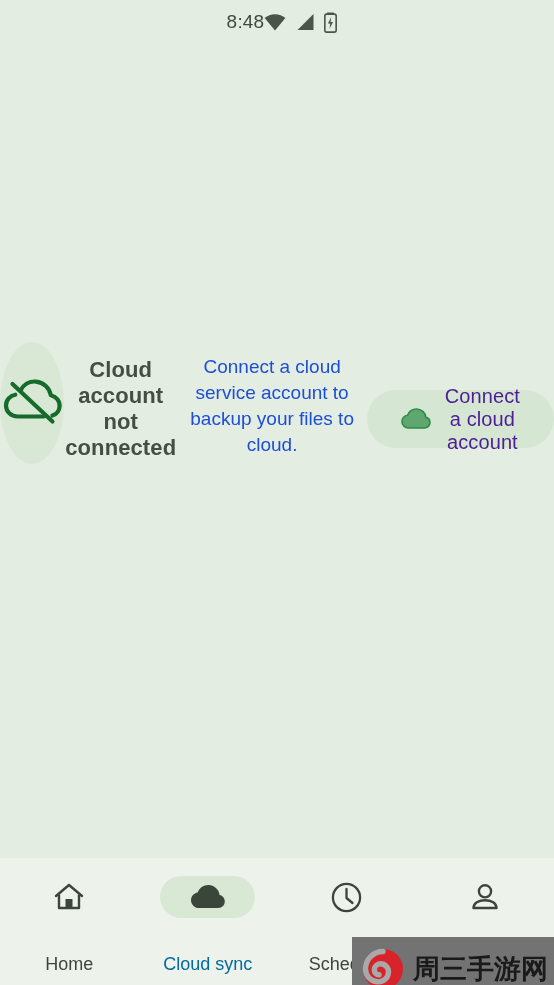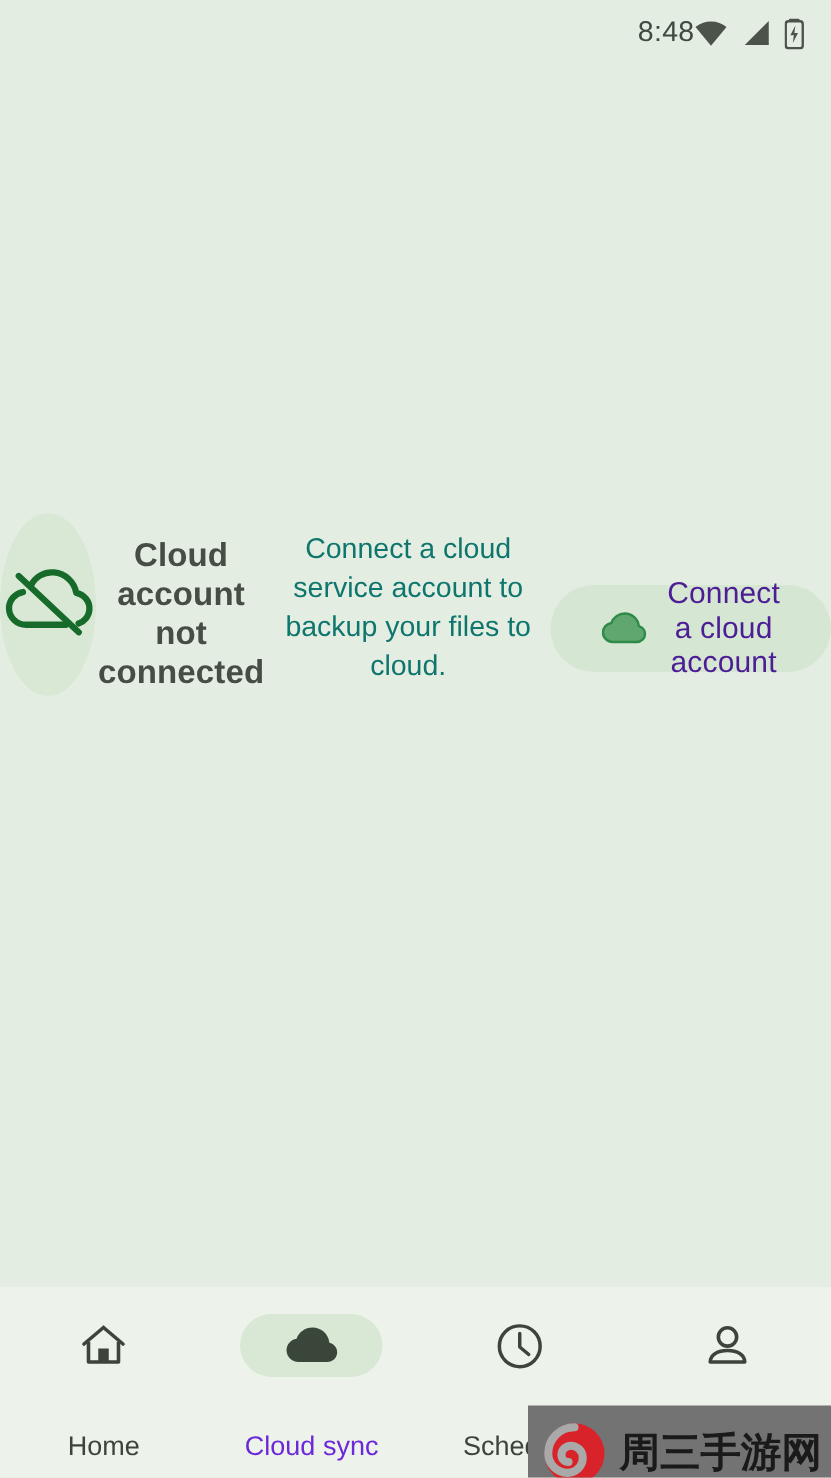--- a/index.html
+++ b/index.html
@@ -13,21 +13,21 @@
     position:relative;
     width:554px; height:985px;
     background:#e4ede2;
     display:flex; flex-direction:column;
   }
 
   
   .statusbar {
     height:44px;
     flex:0 0 44px;
-    display:flex; align-items:center; justify-content:flex-end;
+    display:flex; align-items:center; justify-content:center;
     padding:0 18px 0 28px;
   }
   .status-time {
     font-size:19px;
     color:#414a40;
     letter-spacing:.2px;
   }
   .status-icons { display:flex; align-items:center; gap:9px; }
   .status-icons svg { display:block; }
 
@@ -50,21 +50,21 @@
   .empty-title {
     font-size:22px;
     font-weight:bold;
     color:#454d44;
     letter-spacing:.1px;
     margin-bottom:21px;
     text-align:center;
   }
   .empty-subtitle {
     font-size:19px;
-    color:#0f766e;
+    color:#1d4ed8;
     line-height:26px;
     text-align:center;
     max-width:380px;
     margin-bottom:26px;
   }
 
   .connect-btn {
     display:flex; align-items:center; justify-content:center;
     gap:14px;
     background:#d5e7d2;
@@ -102,21 +102,21 @@
     border-radius:21px;
     display:flex; align-items:center; justify-content:center;
     margin-bottom:10px;
   }
   .nav-item.active .nav-pill { background:#d8e8d5; }
   .nav-label {
     font-size:18px;
     color:#3d443c;
     white-space:nowrap;
   }
-  .nav-item.active .nav-label { color:#6d28d9; }
+  .nav-item.active .nav-label { color:#0369a1; }
   .nav-pill svg { display:block; }
 
   
   .watermark {
     position:absolute;
     left:352px; top:937px;
     width:202px; height:63px;
     background:#737373;
     display:flex; align-items:center;
     gap:9px;

